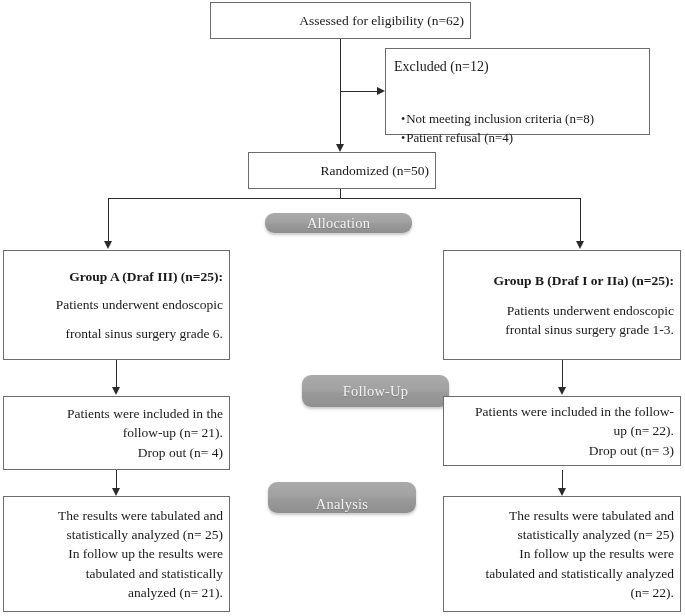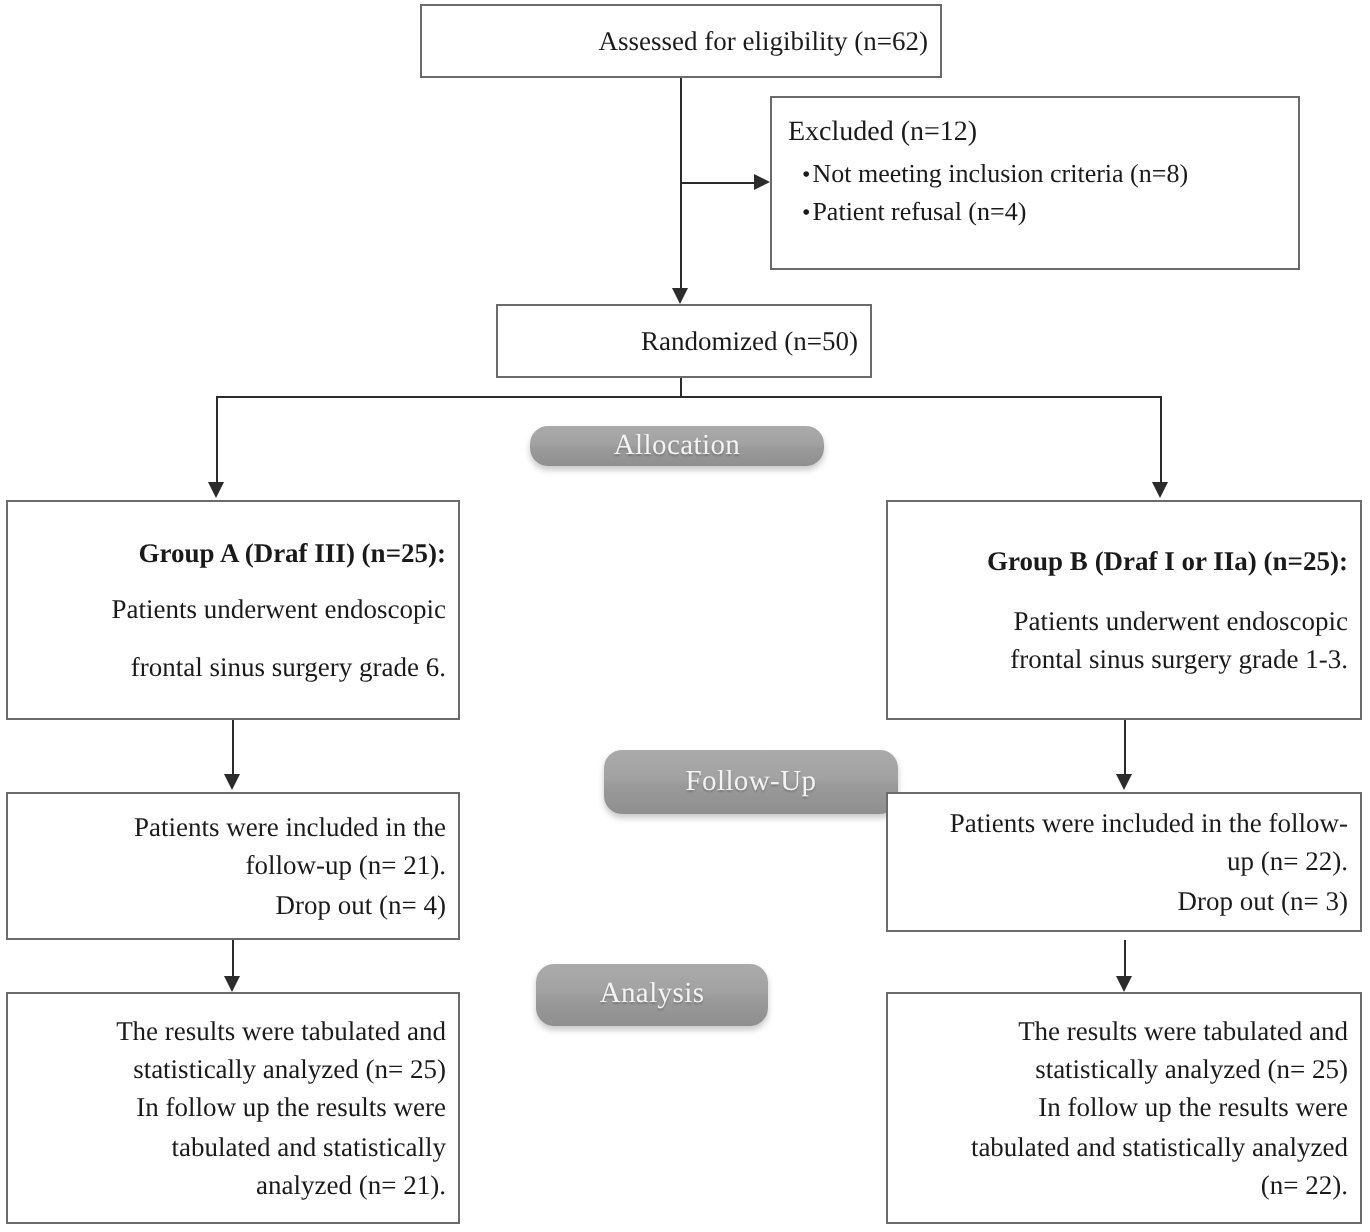--- a/index.html
+++ b/index.html
@@ -31,21 +31,21 @@
     font-size: 13.5px;
     line-height: 1.42;
     color: #1a1a1a;
     padding: 3px 6px;
   }
   .box .line { display: block; }
   .box .hdr {
     font-weight: bold;
     display: block;
   }
-  .box.left-align { text-align: left; }
+  .box.left-align { text-align: left; gap: 32px; }
   .box.top-align { justify-content: flex-start; }
 
   
   .bullets {
     margin: 0;
     padding: 0;
     list-style: none;
     text-align: left;
   }
   .bullets li {
@@ -112,21 +112,21 @@
 
 
   <div class="badge" style="left:265px; top:213px; width:147px; height:20px;">
     <span>Allocation</span>
   </div>
 
   <div class="badge" style="left:265px; top:375px; width:147px; height:32px;margin-left:37px;">
     <span>Follow-Up</span>
   </div>
 
-  <div class="badge" style="left:268px; top:482px; width:116px; height:31px;">
+  <div class="badge" style="left:268px; top:482px; width:148px; height:31px;align-items:flex-end;">
     <span>Analysis</span>
   </div>
 
   <div class="box" style="left:210px; top:2px; width:261px; height:37px;">
     <span class="line">Assessed for eligibility (n=62)</span>
   </div>
 
   <div class="vline" style="left:340px; top:39px; height:107px;"></div>
   <div class="arrow-down" style="left:335.5px; top:144px;"></div>
 

